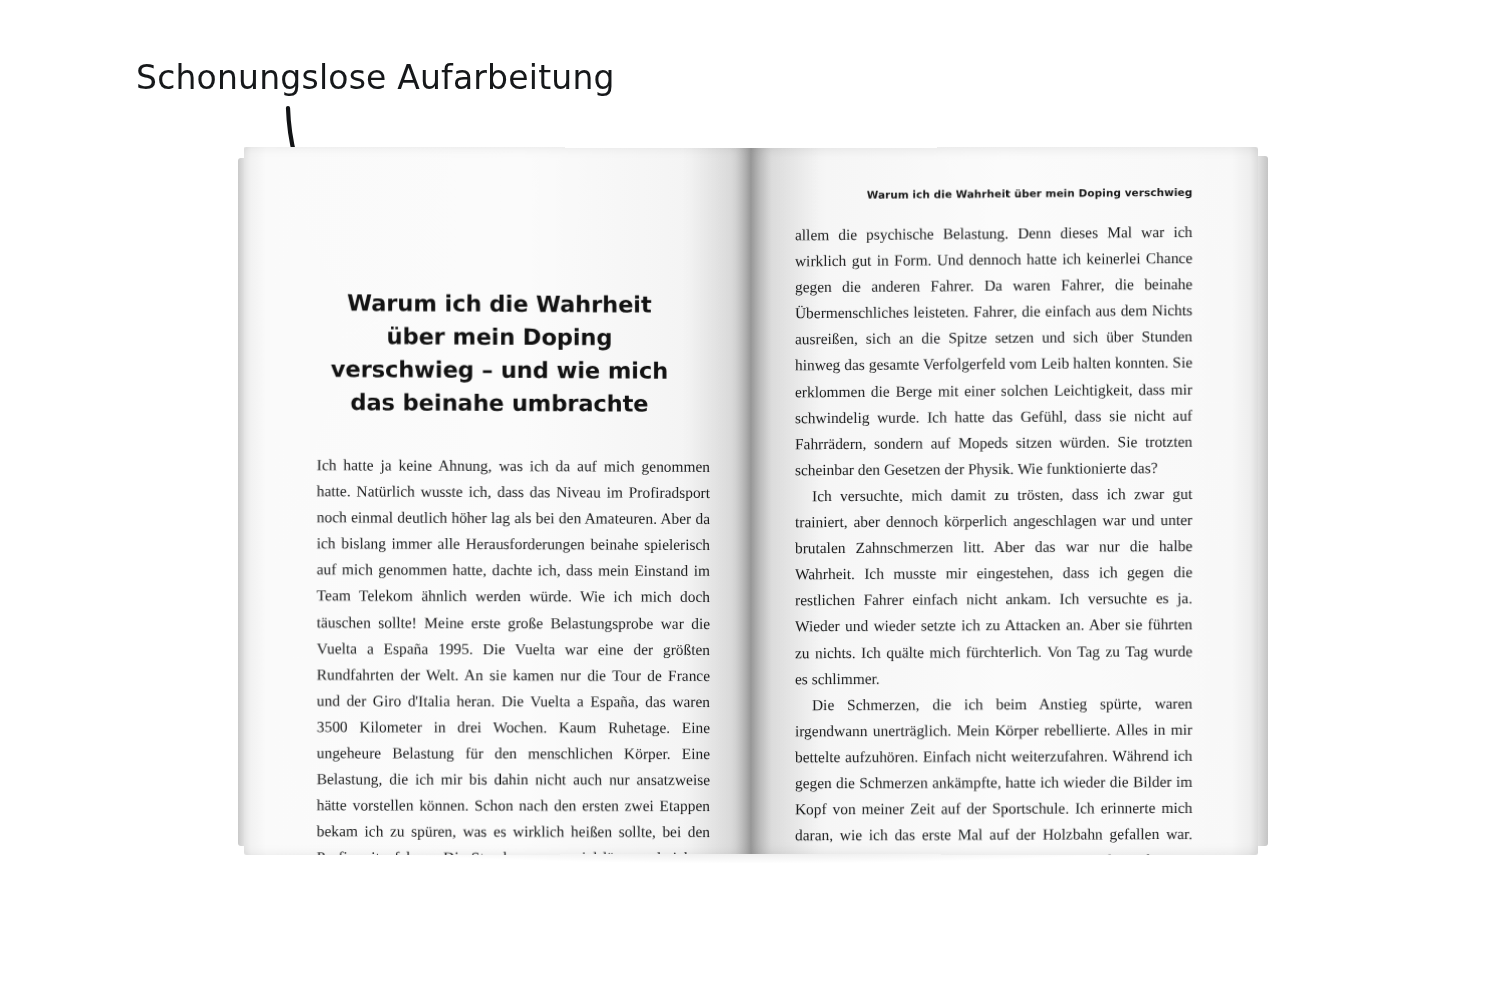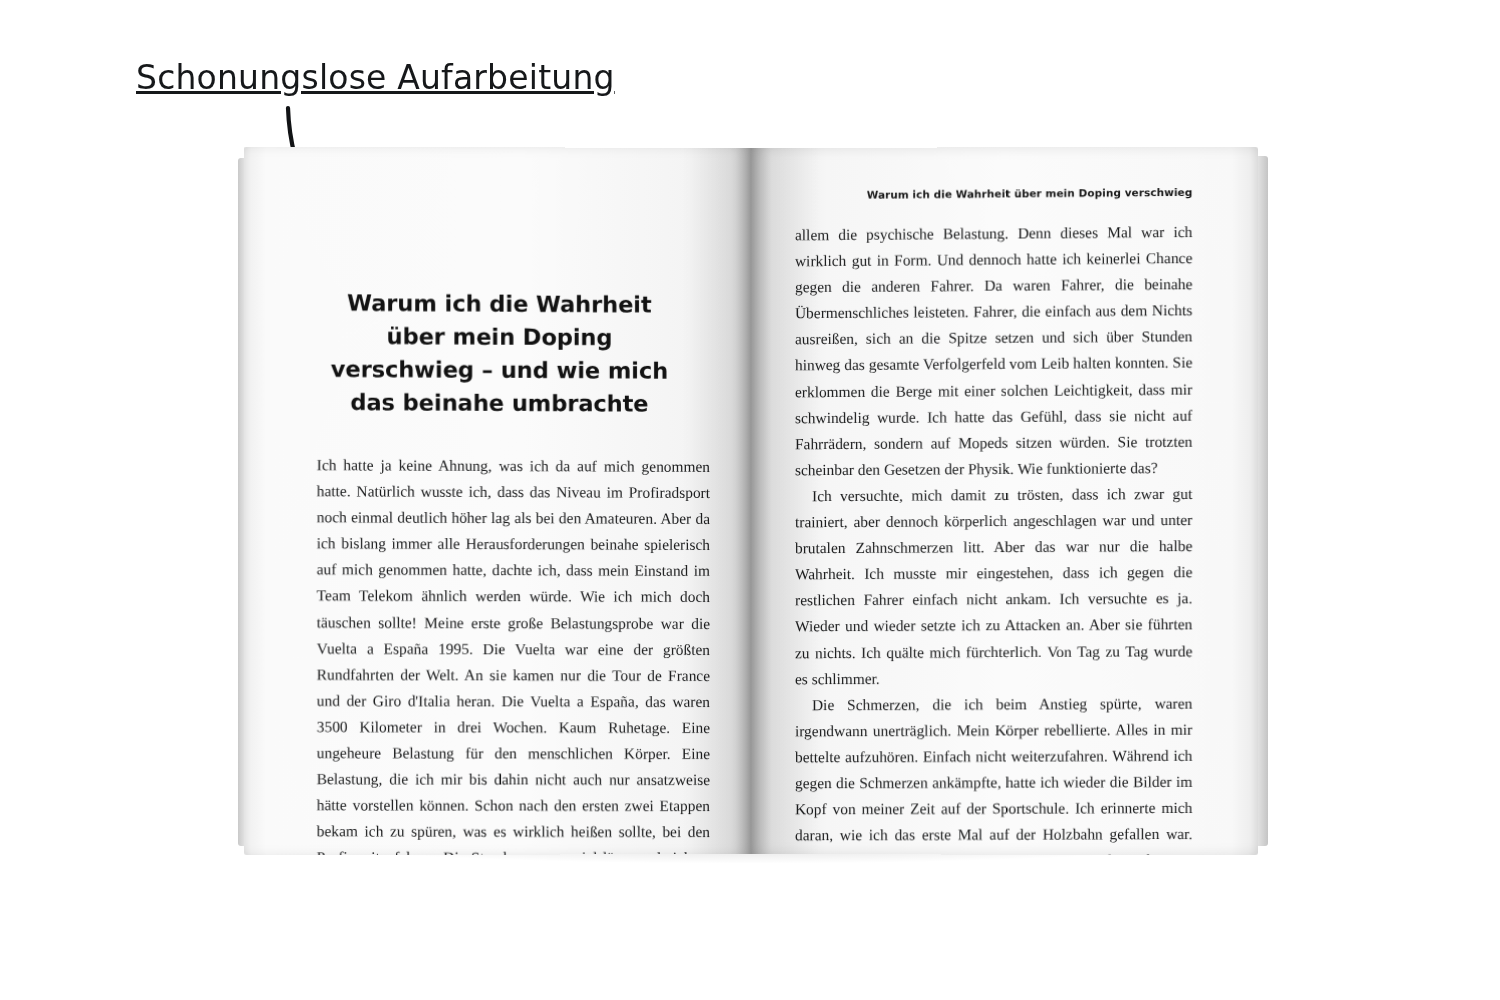--- a/index.html
+++ b/index.html
@@ -19,21 +19,20 @@
   .annotation-label {
     position: absolute;
     left: 136px;
     top: 58px;
     font-family: "DejaVu Sans", sans-serif;
     font-size: 33px;
     font-weight: 500;
     letter-spacing: 0.2px;
     color: #16181a;
     white-space: nowrap;
-    text-decoration: underline;
   }
   .annotation-arrow {
     position: absolute;
     left: 280px;
     top: 100px;
     width: 160px;
     height: 220px;
     pointer-events: none;
   }
 

